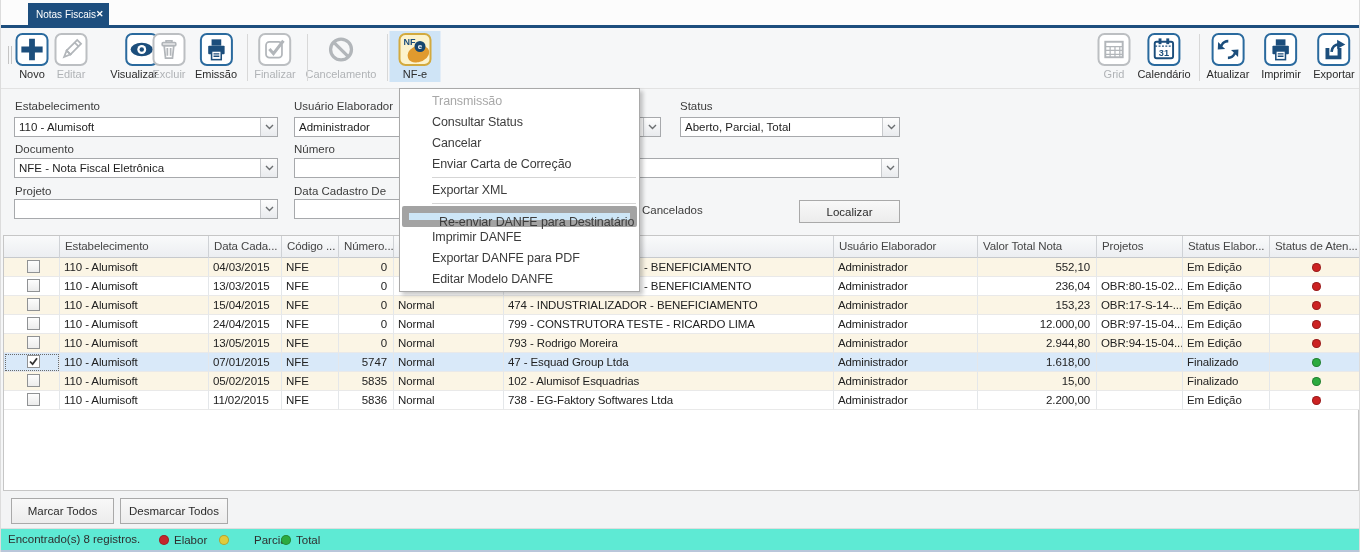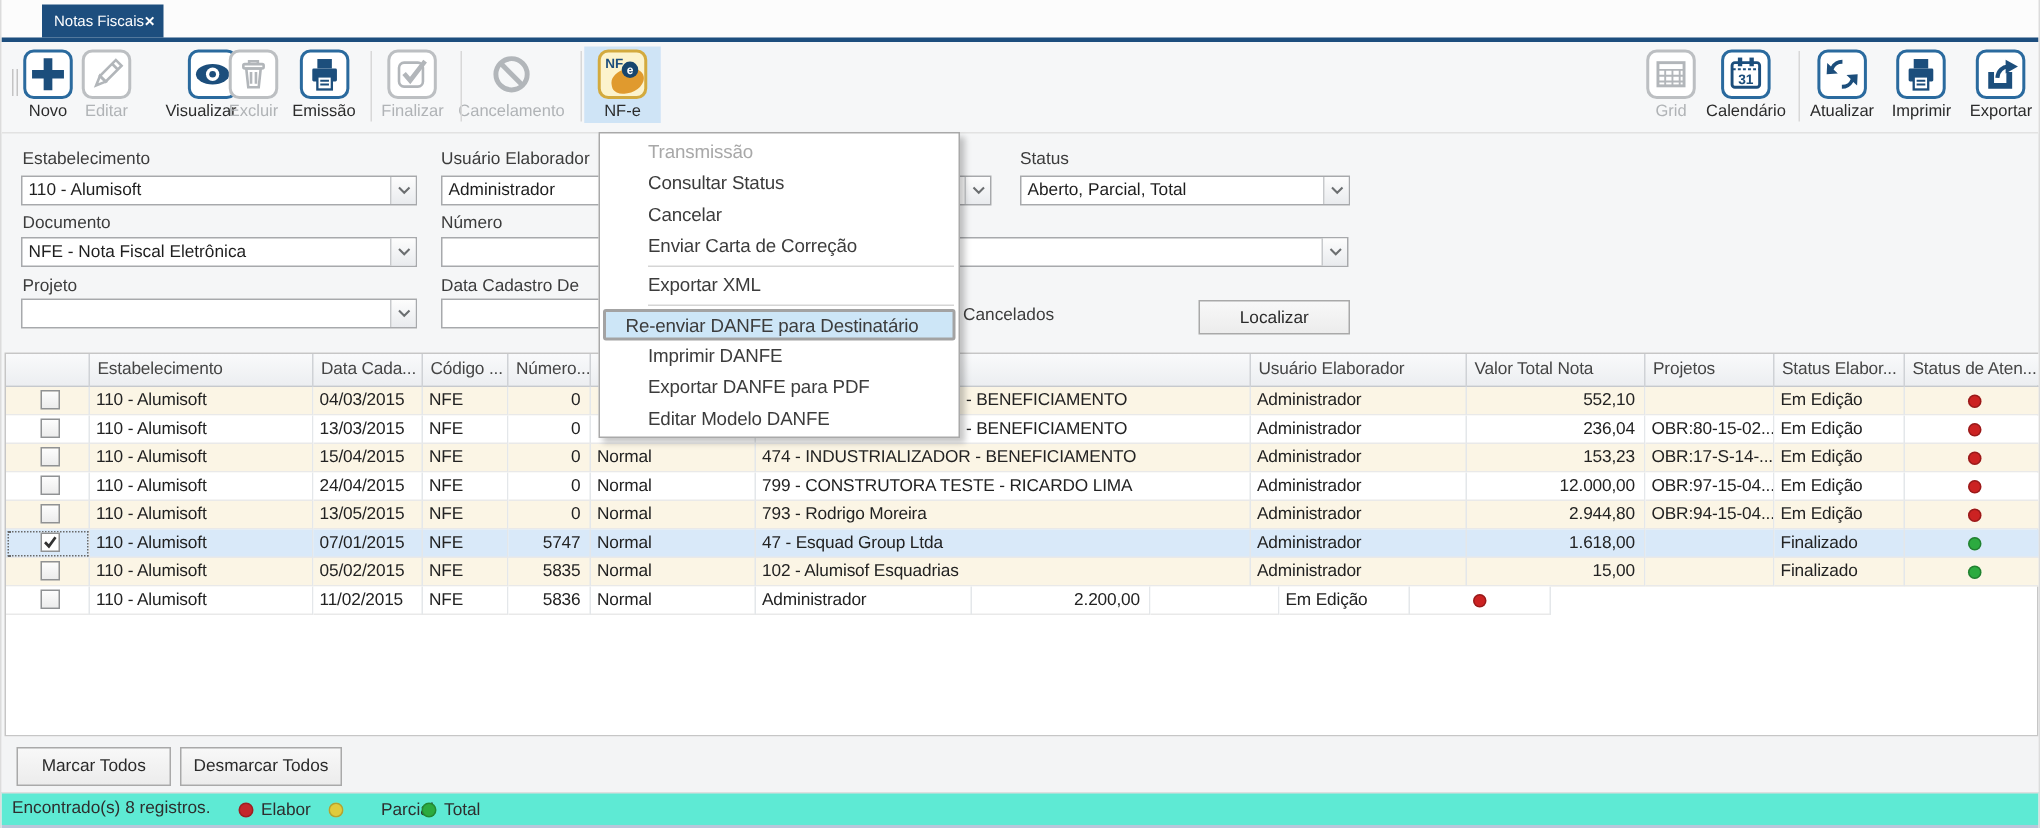--- a/index.html
+++ b/index.html
@@ -59,21 +59,21 @@
   .grow.sel .gc { background:#d9e9f9; }
   .gc .rcb { width:13px; height:13px; border:1px solid #909294; background:linear-gradient(#fdfdfd,#ececec);
              margin:2px 0 0 19px; position:relative; }
   .gc.focus { outline:1px dotted #6a6a6a; outline-offset:-2px; }
   .dot { width:9px; height:9px; border-radius:50%; }
   
   .menu { position:absolute; left:398px; top:88px; width:241px; height:204px; background:#fff;
           border:1px solid #a9a9a9; box-shadow:3px 3px 4px rgba(0,0,0,.22); z-index:50; padding-top:2px; }
   .mi { height:21px; font-size:12.5px; letter-spacing:-0.1px; color:#3c3c3c; line-height:21px; padding-left:32px; white-space:nowrap; }
   .mi.dis { color:#a8a8a8; }
-  .mi.hl { background:#cde6f7; border:2px solid #a3a3a3; border-radius:2px; margin:0 2px; padding-left:13px; line-height:19px; }
+  .mi.hl { background:#cde6f7; border:7px solid #a3a3a3; border-radius:2px; margin:0 2px; padding-left:30px; line-height:19px; }
   .msep { height:5px; position:relative; }
   .msep::after { content:""; position:absolute; left:32px; right:3px; top:2px; height:1px; background:#d5d5d5; }
   
   .btnstrip { position:absolute; left:0; top:491px; width:100%; height:37px; background:#f3f4f5; }
   .statusbar { position:absolute; left:0; top:528px; width:100%; height:22px; background:#5eead4; border-top:1px solid #dedede;
                font-size:11.5px; color:#2e2e2e; }
   .sbtext { position:absolute; left:7px; top:4px; }
   .leg { position:absolute; top:0; height:100%; display:flex; align-items:center; }
   .leg .dot { margin-right:5px; width:10px; height:10px; }
   .botedge { position:absolute; left:0; top:550px; width:100%; height:2px; background:#b9c6da; }
@@ -456,20 +456,21 @@
         </div>
         <div class="grow even" style="top: 155px;">
           <div class="gc" style="width: 56px;">
             <div class="rcb"></div>
           </div>
           <div class="gc" style="width: 149px;">110 - Alumisoft</div>
           <div class="gc" style="width: 73px;">11/02/2015</div>
           <div class="gc" style="width: 57px;">NFE</div>
           <div class="gc rt" style="width: 55px;">5836</div>
           <div class="gc" style="width: 110px;">Normal</div>
+          <div class="gc" style="width: 330px;">738 - EG-Faktory Softwares Ltda</div>
           <div class="gc" style="width: 144px;">Administrador</div>
           <div class="gc rt" style="width: 119px;">2.200,00</div>
           <div class="gc" style="width: 86px;"></div>
           <div class="gc" style="width: 87px;">Em Edição</div>
           <div class="gc ct" style="width: 94px;">
             <div class="dot" style="background:#cc2222;box-shadow:inset 0 0 0 1px rgba(0,0,0,.25);"></div>
           </div>
         </div>
       </div>
   </div>

